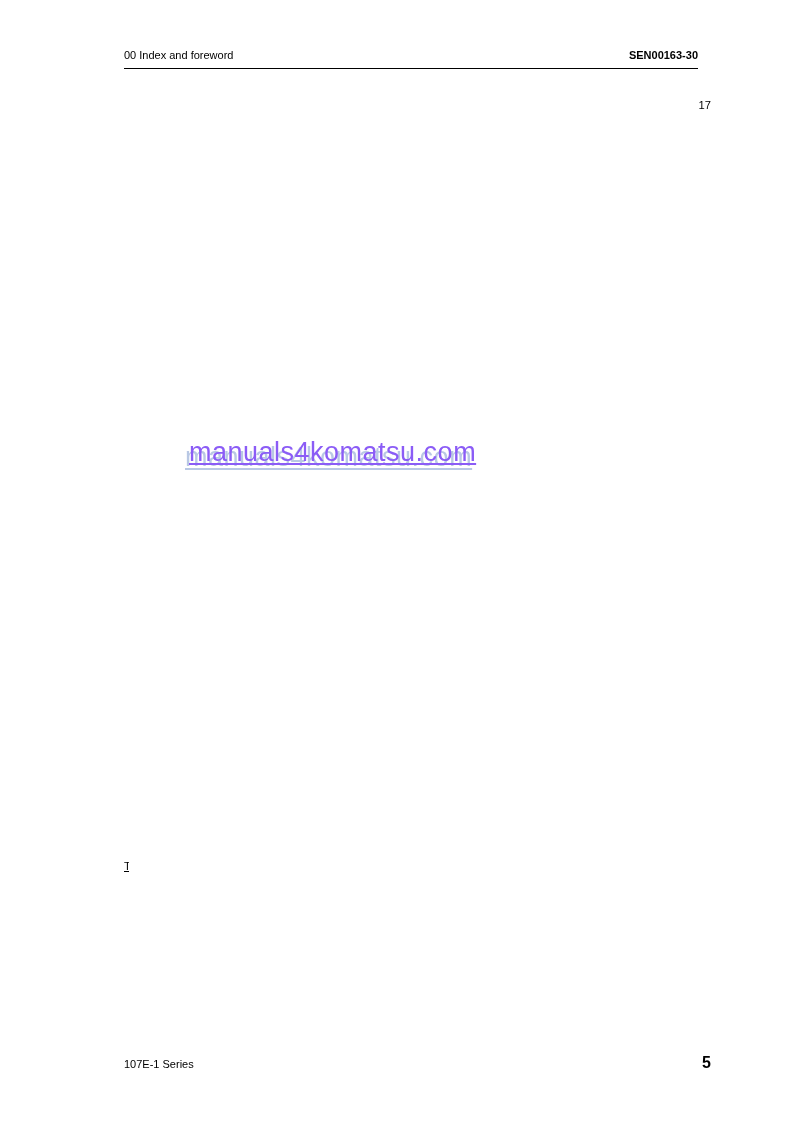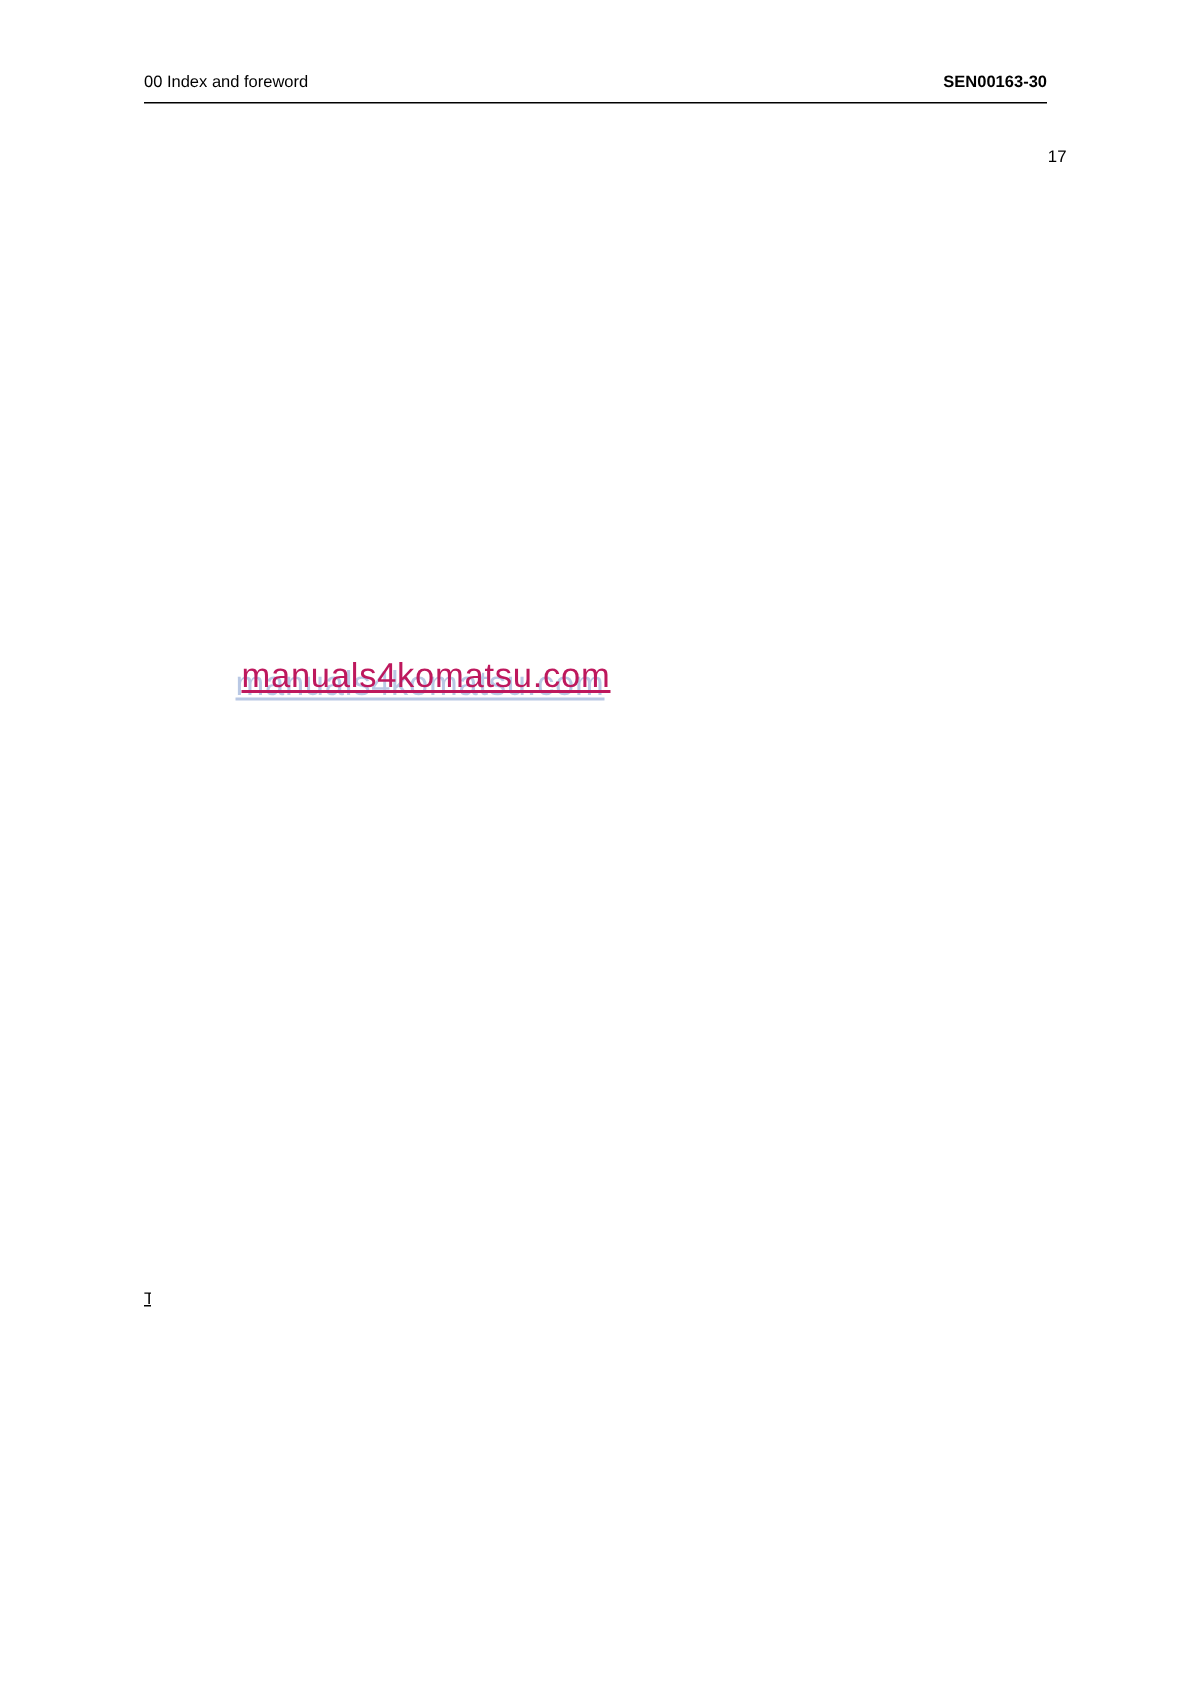--- a/index.html
+++ b/index.html
@@ -4,21 +4,21 @@
 <style>
   * { margin:0; padding:0; box-sizing:border-box; }
   html,body { background:#ffffff; }
   body {
     width:794px; height:1123px;
     font-family:"Liberation Sans", sans-serif;
     color:#000;
     position:relative;
     overflow:hidden;
   }
-  .page { position:absolute; inset:0; background:#fff; }
+  .page { position:absolute; inset:0; background:#fff;margin-left:28px; }
 
   .header {
     position:absolute; top:49px; left:96px; right:96px;
     display:flex; justify-content:space-between; align-items:baseline;
     font-size:11px;
   }
   .header .hdr-right { font-weight:bold; }
   .header-rule {
     position:absolute; top:68px; left:96px; right:96px;
     border:none; border-top:1.5px solid #000; height:0;
@@ -53,22 +53,22 @@
 
   .footer {
     position:absolute; left:96px; right:83px; top:1054px;
     display:flex; justify-content:space-between; align-items:baseline;
     font-size:11px;
   }
   .footer .pagenum { font-weight:bold; font-size:16px; }
 
   .watermark {
     position:absolute; left:161px; top:437px;
-    font-size:23px; letter-spacing:0.5px;
-    color:#be185d;
+    font-size:27px; letter-spacing:0.5px;
+    color:#8b5cf6;
     text-decoration:underline;
     text-shadow:-4px 5px 0 rgba(70,110,185,0.38);
   }
 </style>
 </head>
 <body>
 
 <div class="page">
 
   <div class="header">
@@ -363,14 +363,18 @@
       </div>
       <div class="row indent-3">
         <span class="label">S-8 Oil consumption is excessive (or exhaust smoke is blue)</span>
         <span class="dots"></span>
         <span class="page">17</span>
       </div>
     </div>
 
   <div class="watermark">manuals4komatsu.com</div>
 
+  <div class="footer">
+    <span>107E-1 Series</span>
+    <span class="pagenum">5</span>
+  </div>
 
 </div>
 
 </body></html>

